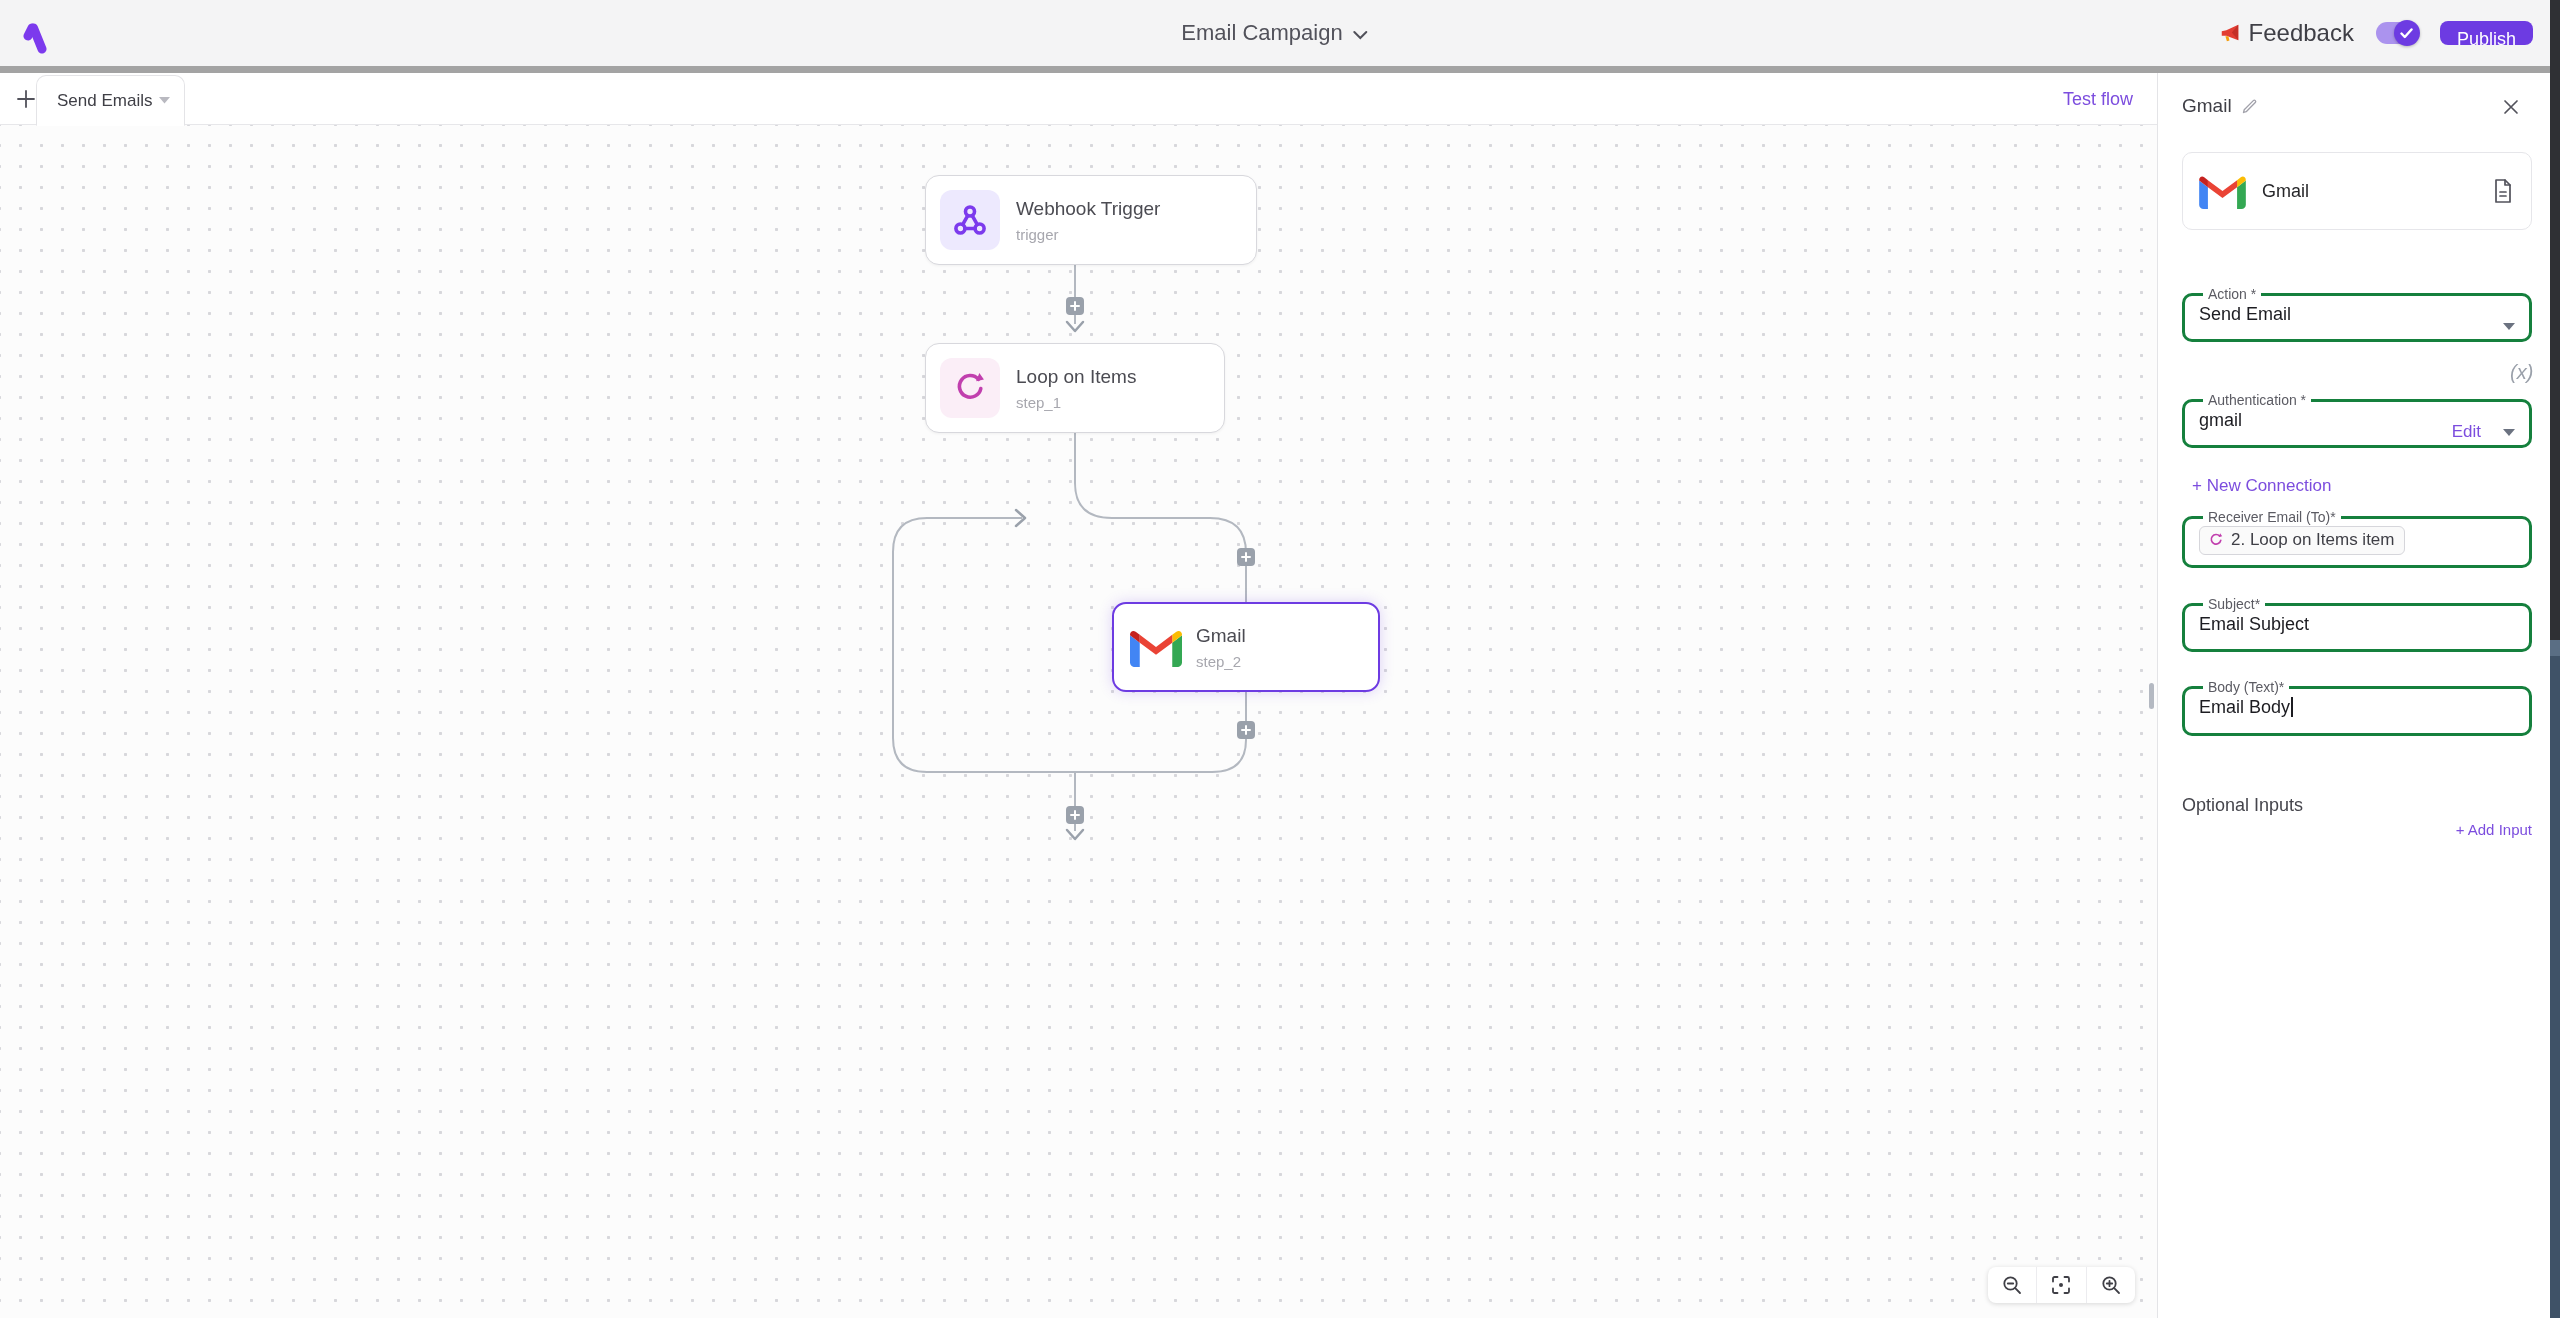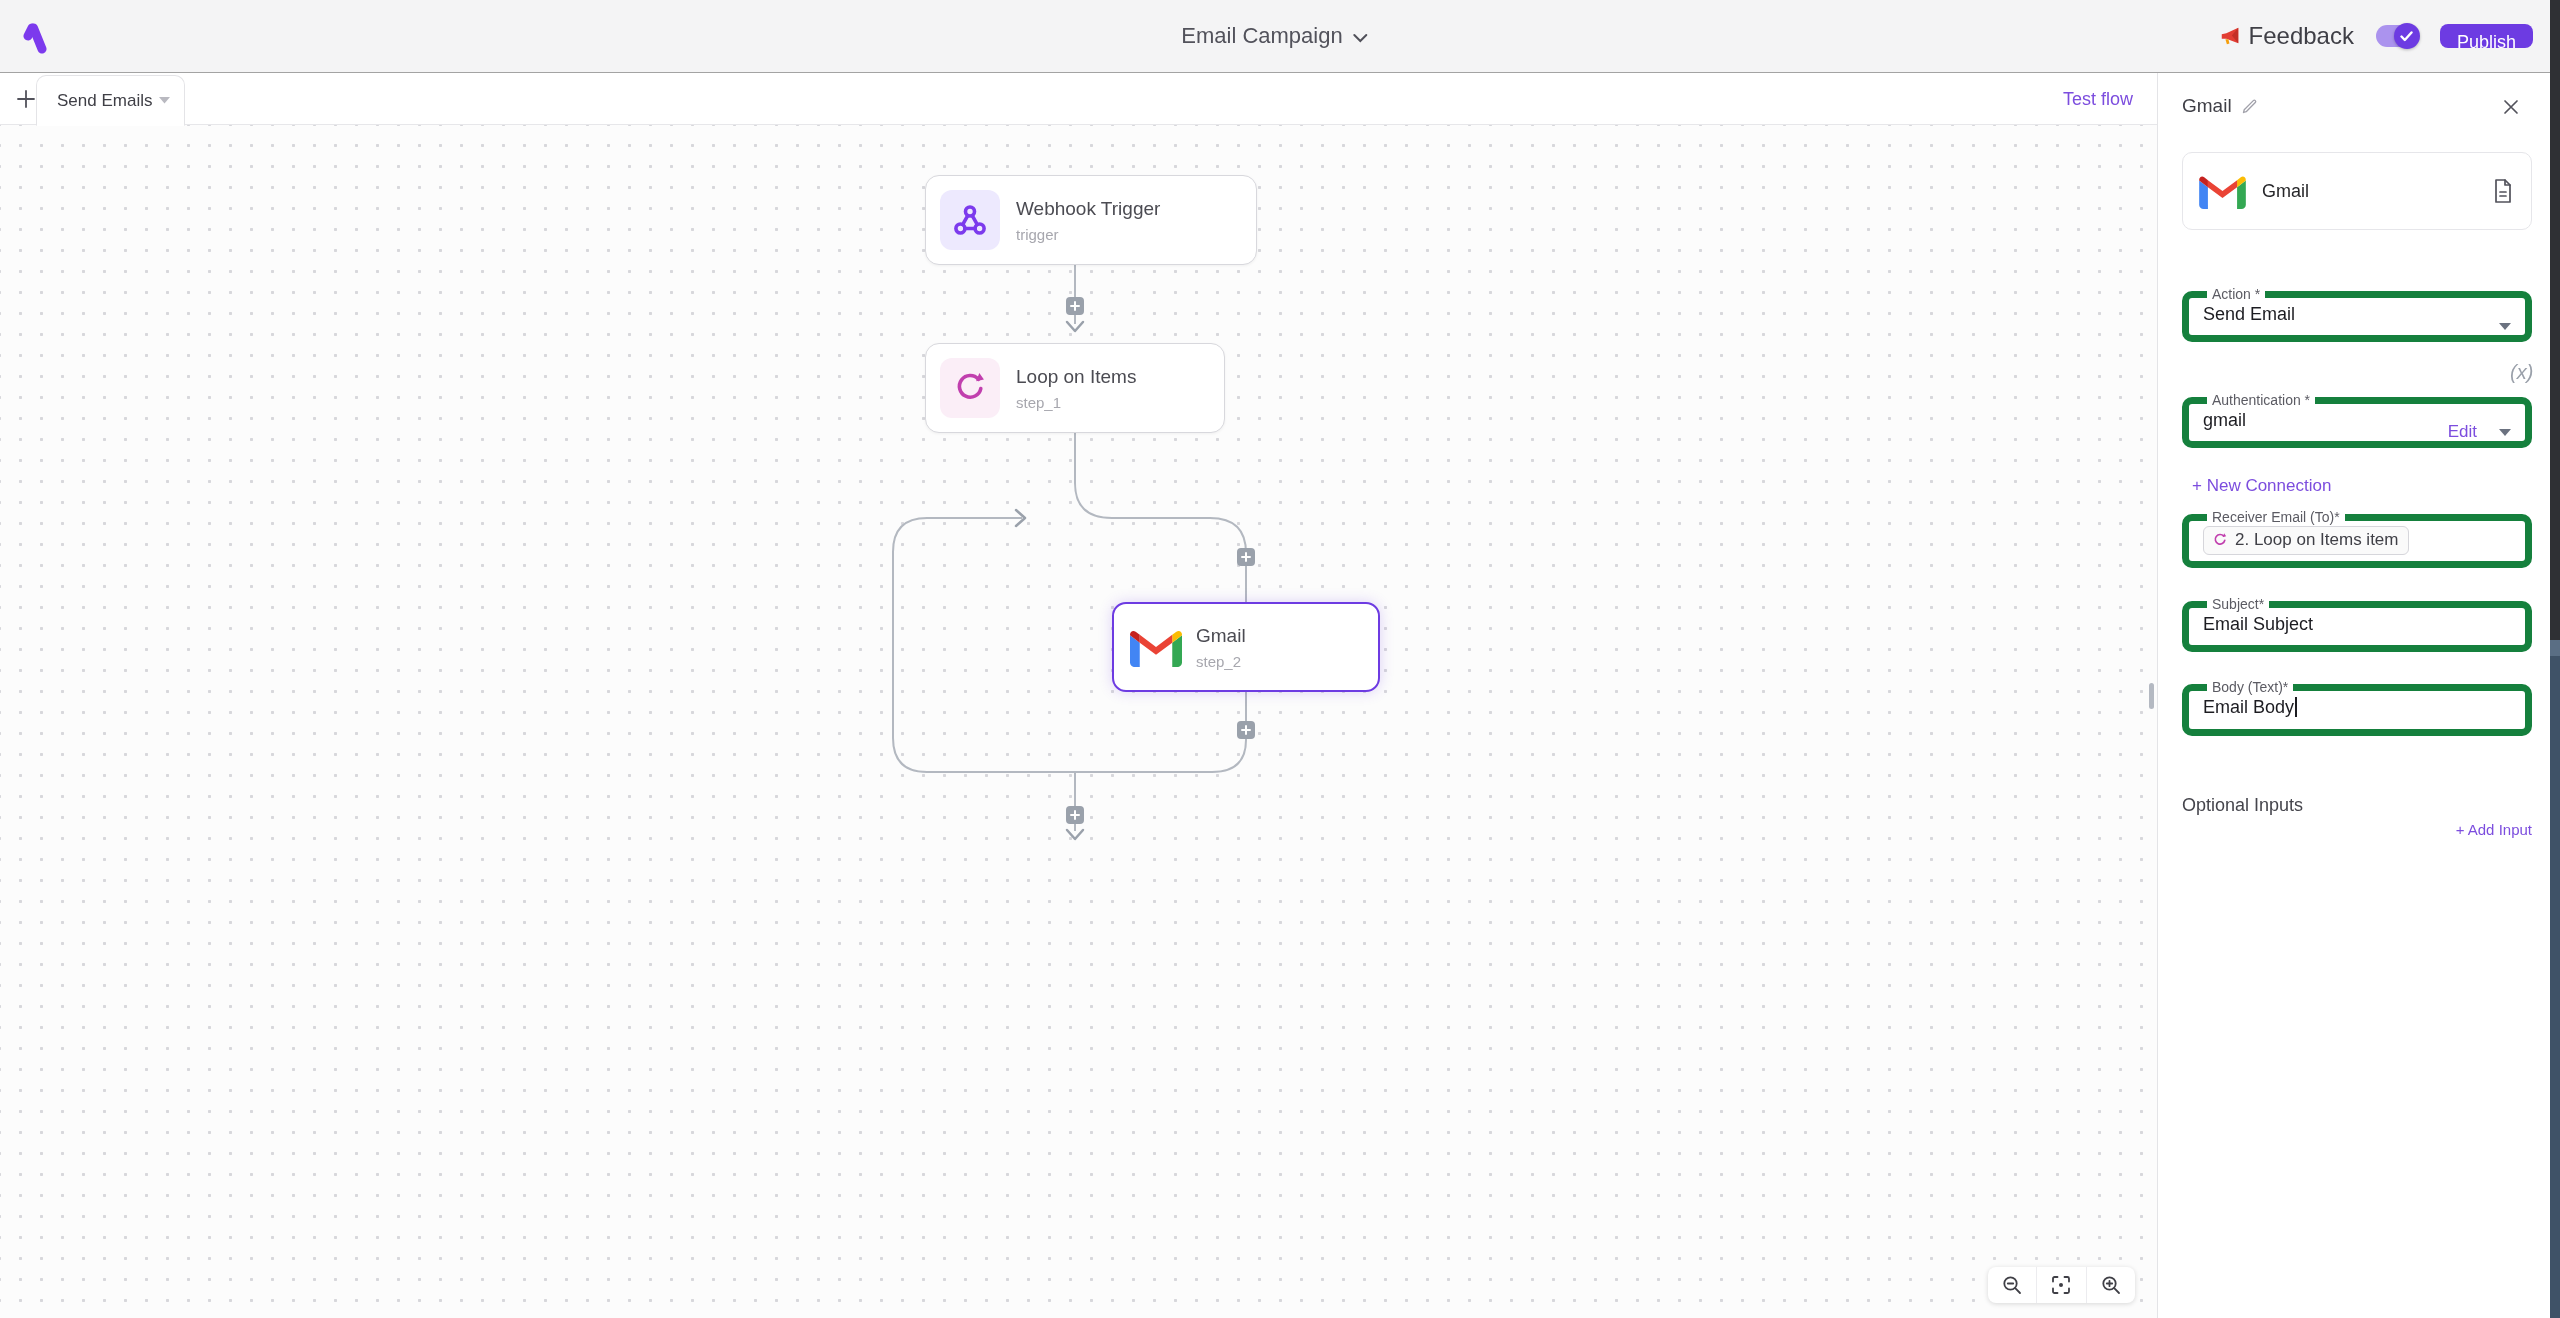--- a/index.html
+++ b/index.html
@@ -11,21 +11,21 @@
     --gmail-red:#EA4335; --gmail-blue:#4285F4; --gmail-green:#34A853;
     --gmail-yellow:#FBBC04; --gmail-darkred:#C5221F;
     --webhook-purple:#7c3aed; --loop-pink:#c13fae;
   }
   *{box-sizing:border-box; margin:0; padding:0;}
   html,body{width:2560px; height:1318px; overflow:hidden;}
   body{font-family:"Liberation Sans",sans-serif; background:#ffffff; position:relative; color:#3f3f46;}
 
   
   .topbar{position:absolute; left:0; top:0; width:2550px; height:73px; background:#f4f4f5;
-          border-bottom:1px solid #a3a3a3; display:flex; align-items:center; z-index:30;}
+          border-bottom:7px solid #a3a3a3; display:flex; align-items:center; z-index:30;}
   .logo{position:absolute; left:22px; top:22px; width:26px; height:32px; cursor:pointer;}
   .title-wrap{position:absolute; left:50%; transform:translateX(-50%); display:flex; align-items:center; gap:10px; cursor:pointer;}
   .flow-title{font-size:22px; color:#52525b;}
   .title-wrap svg{margin-top:3px;}
   .topbar-right{position:absolute; right:17px; display:flex; align-items:center; gap:22px;}
   .feedback{display:flex; align-items:center; gap:8px; cursor:pointer;}
   .feedback span{font-size:24px; color:#3f3f46;}
   .toggle{position:relative; width:42px; height:22px; border-radius:11px; background:#ab93ee; cursor:pointer;}
   .toggle .knob{position:absolute; right:-2px; top:-2px; width:26px; height:26px; border-radius:50%;
                 background:var(--accent-strong); display:flex; align-items:center; justify-content:center;
@@ -82,21 +82,21 @@
   .panel{position:absolute; left:2157px; top:73px; width:393px; height:1245px; background:#fff;
          border-left:1px solid #e4e4e7; z-index:10;}
   .panel-header{position:absolute; left:24px; top:22px; display:flex; align-items:center; gap:9px;}
   .panel-title{font-size:19px; color:#3f3f46;}
   .panel-close{position:absolute; left:343px; top:24px; width:20px; height:20px; cursor:pointer; color:#52525b;}
   .piece-card{position:absolute; left:24px; top:79px; width:350px; height:78px; border:1px solid #e6e6ea;
               border-radius:10px; display:flex; align-items:center; padding:0 16px;}
   .piece-name{font-size:18px; color:#27272a; margin-left:16px;}
   .doc-icon{margin-left:auto; color:#52525b; cursor:pointer; display:flex;}
 
-  fieldset.field{position:absolute; left:24px; width:350px; border:7px solid #15803d; border-radius:10px;
+  fieldset.field{position:absolute; left:24px; width:350px; border:3px solid #15803d; border-radius:10px;
                  padding:0 14px; background:transparent;}
   fieldset.field legend{font-size:14px; color:#5b5b63; padding:0 5px; margin-left:4px; line-height:1;}
   .fvalue{font-size:18px; color:#1c1c21; margin-top:3px; white-space:nowrap;}
   .f-action{top:214px; height:55px; background:#f4f4f5; cursor:pointer;}
   .f-auth{top:320px; height:55px; cursor:pointer;}
   .f-receiver{top:437px; height:58px;}
   .f-subject{top:524px; height:55px;}
   .f-body{top:607px; height:56px; border:2px solid var(--accent);}
   .f-body legend{color:var(--accent);}
   .select-caret{position:absolute; right:14px; top:22px; color:#6b7280;}

